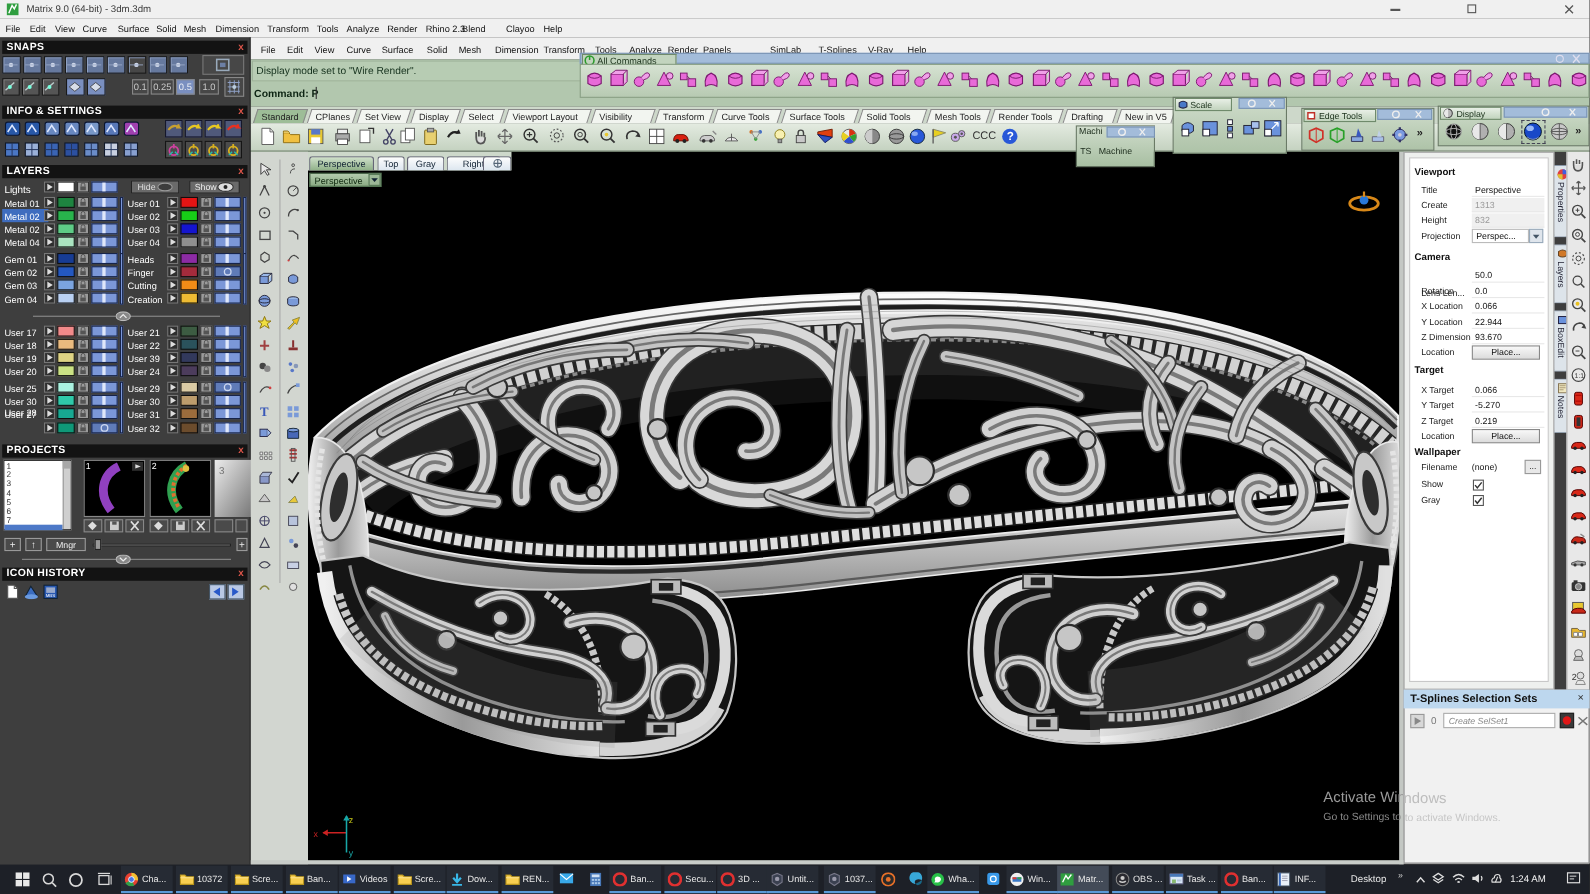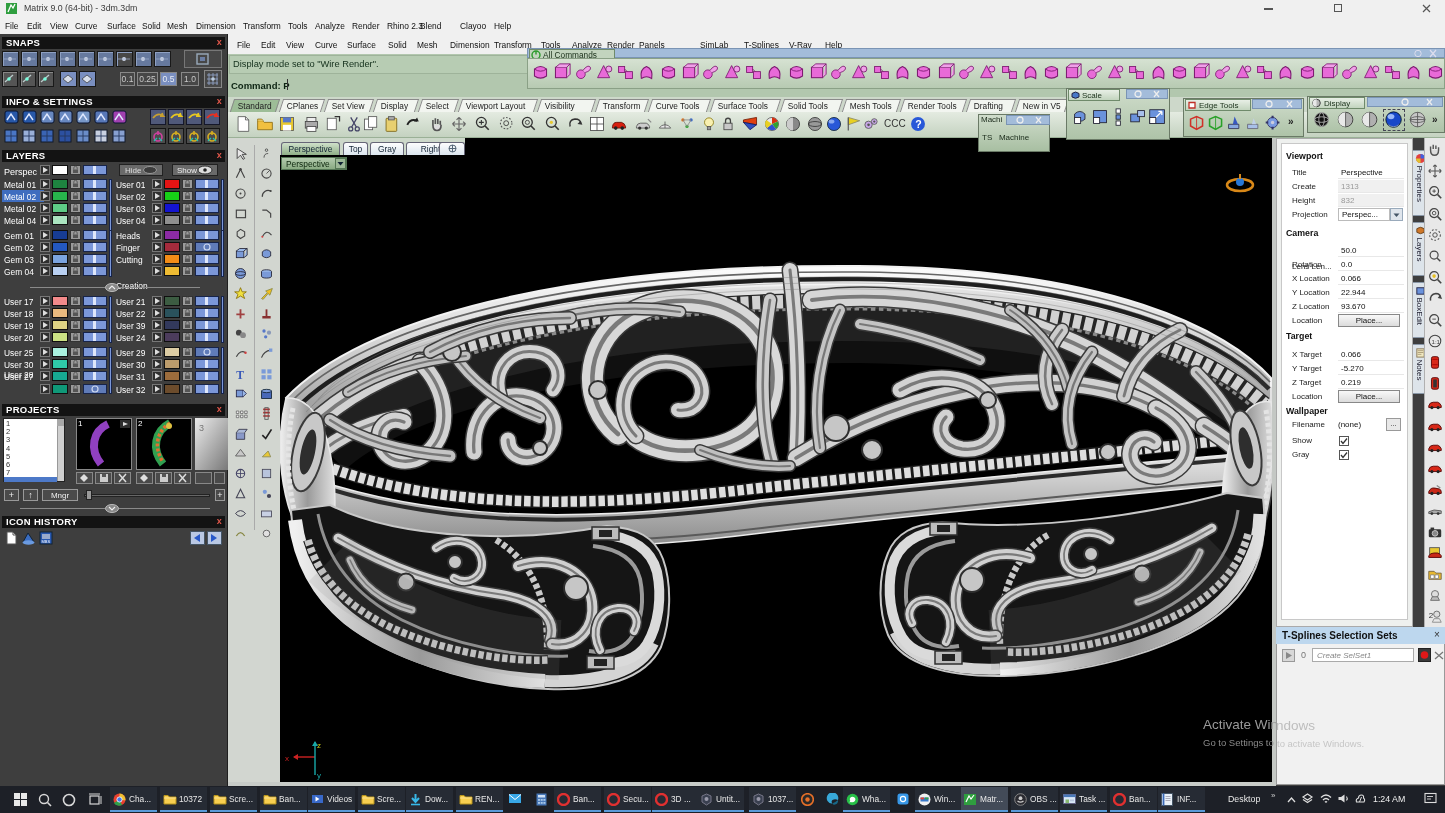--- a/index.html
+++ b/index.html
@@ -214,21 +214,21 @@
     <path d="M8 3 V7" stroke="#d8b020" stroke-width="1.6"></path>
     <path d="M4 13 L7 10 M12 13 L9 10" stroke="#20c0b0" stroke-width="1.2"></path>
   </svg>
 <div class="abs" style="left:204px;top:128px;width:16px;height:16px;background:#4c4c4c;border:1px solid #151515"></div>
 <svg class="abs" style="left:204px;top:128px" width="16" height="16">
     <circle cx="8" cy="9" r="4" fill="none" stroke="#d8b020" stroke-width="1.6"></circle>
     <path d="M8 3 V7" stroke="#d8b020" stroke-width="1.6"></path>
     <path d="M4 13 L7 10 M12 13 L9 10" stroke="#20c0b0" stroke-width="1.2"></path>
   </svg>
 <div class="hdr" style="left:2px;top:150px;width:223px;height:12px">LAYERS<span class="hx">x</span></div>
-<div class="lay-lab" style="left:4px;top:167px;font-size:9px">Perspec</div>
+<div class="lay-lab" style="left:4px;top:167px;font-size:9px">Lights</div>
 <div class="abs" style="left:40px;top:165px;width:10px;height:10px;background:#2e2e2e;border:1px solid #777"></div>
 <svg class="abs" style="left:40px;top:165px" width="10" height="10">
     <path d="M3 2 L8 5 L3 8 Z" fill="#ddd"></path>
   </svg>
 <div class="abs" style="left:52px;top:165px;width:16px;height:10px;background:#ffffff;border:1px solid #0f0f0f"></div>
 <div class="abs" style="left:70px;top:165px;width:11px;height:10px;background:#9a9a9a;border:1px solid #333"></div>
 <svg class="abs" style="left:70px;top:165px" width="11" height="10">
     <rect x="3" y="4.5" width="5" height="3.5" fill="#555"></rect>
     <path d="M3.8 4.5 V3 A1.7 1.7 0 0 1 7.2 3 V4.5" stroke="#555" fill="none" stroke-width="0.9"></path>
   </svg>
@@ -540,21 +540,21 @@
     <path d="M3 2 L8 5 L3 8 Z" fill="#ddd"></path>
   </svg>
 <div class="abs" style="left:164px;top:254px;width:16px;height:10px;background:#f28c17;border:1px solid #0f0f0f"></div>
 <div class="abs" style="left:182px;top:254px;width:11px;height:10px;background:#9a9a9a;border:1px solid #333"></div>
 <svg class="abs" style="left:182px;top:254px" width="11" height="10">
     <rect x="3" y="4.5" width="5" height="3.5" fill="#555"></rect>
     <path d="M3.8 4.5 V3 A1.7 1.7 0 0 1 7.2 3 V4.5" stroke="#555" fill="none" stroke-width="0.9"></path>
   </svg>
 <div class="abs" style="left:195px;top:254px;width:24px;height:10px;background:#7b97d8;border:1px solid #17244a"></div>
 <div class="abs" style="left:205px;top:255px;width:2.5px;height:8px;background:#dfe7fa"></div>
-<div class="lay-lab" style="left:116px;top:281px">Creation</div>
+<div class="lay-lab" style="left:116px;top:267px">Creation</div>
 <div class="abs" style="left:152px;top:266px;width:10px;height:10px;background:#2e2e2e;border:1px solid #777"></div>
 <svg class="abs" style="left:152px;top:266px" width="10" height="10">
     <path d="M3 2 L8 5 L3 8 Z" fill="#ddd"></path>
   </svg>
 <div class="abs" style="left:164px;top:266px;width:16px;height:10px;background:#eebb33;border:1px solid #0f0f0f"></div>
 <div class="abs" style="left:182px;top:266px;width:11px;height:10px;background:#9a9a9a;border:1px solid #333"></div>
 <svg class="abs" style="left:182px;top:266px" width="11" height="10">
     <rect x="3" y="4.5" width="5" height="3.5" fill="#555"></rect>
     <path d="M3.8 4.5 V3 A1.7 1.7 0 0 1 7.2 3 V4.5" stroke="#555" fill="none" stroke-width="0.9"></path>
   </svg>
@@ -1649,21 +1649,21 @@
   </svg>
 <div class="abs" style="left:1286px;top:228px;font-size:8.8px;font-weight:bold;color:#111">Camera</div>
 <div class="abs t8" style="left:1292px;top:262px;color:#222">Lens Len...</div>
 <div class="abs" style="left:1338px;top:244px;width:66px;height:13px;background:#fff;border-bottom:1px solid #e8e8e8;font-size:8px;color:#111;padding:1.5px 0 0 3px">50.0</div>
 <div class="abs t8" style="left:1292px;top:260px;color:#222">Rotation</div>
 <div class="abs" style="left:1338px;top:258px;width:66px;height:13px;background:#fff;border-bottom:1px solid #e8e8e8;font-size:8px;color:#111;padding:1.5px 0 0 3px">0.0</div>
 <div class="abs t8" style="left:1292px;top:274px;color:#222">X Location</div>
 <div class="abs" style="left:1338px;top:272px;width:66px;height:13px;background:#fff;border-bottom:1px solid #e8e8e8;font-size:8px;color:#111;padding:1.5px 0 0 3px">0.066</div>
 <div class="abs t8" style="left:1292px;top:288px;color:#222">Y Location</div>
 <div class="abs" style="left:1338px;top:286px;width:66px;height:13px;background:#fff;border-bottom:1px solid #e8e8e8;font-size:8px;color:#111;padding:1.5px 0 0 3px">22.944</div>
-<div class="abs t8" style="left:1292px;top:302px;color:#222">Z Location</div>
+<div class="abs t8" style="left:1292px;top:302px;color:#222">Z Dimension</div>
 <div class="abs" style="left:1338px;top:300px;width:66px;height:13px;background:#fff;border-bottom:1px solid #e8e8e8;font-size:8px;color:#111;padding:1.5px 0 0 3px">93.670</div>
 <div class="abs t8" style="left:1292px;top:316px;color:#222">Location</div>
 <div class="abs" style="left:1338px;top:314px;width:62px;height:13px;background:linear-gradient(#f8f8f8,#dcdcdc);border:1px solid #888;font-size:8px;color:#111;text-align:center;line-height:12px">Place...</div>
 <div class="abs" style="left:1286px;top:331px;font-size:8.8px;font-weight:bold;color:#111">Target</div>
 <div class="abs t8" style="left:1292px;top:350px;color:#222">X Target</div>
 <div class="abs" style="left:1338px;top:348px;width:66px;height:13px;background:#fff;border-bottom:1px solid #e8e8e8;font-size:8px;color:#111;padding:1.5px 0 0 3px">0.066</div>
 <div class="abs t8" style="left:1292px;top:364px;color:#222">Y Target</div>
 <div class="abs" style="left:1338px;top:362px;width:66px;height:13px;background:#fff;border-bottom:1px solid #e8e8e8;font-size:8px;color:#111;padding:1.5px 0 0 3px">-5.270</div>
 <div class="abs t8" style="left:1292px;top:378px;color:#222">Z Target</div>
 <div class="abs" style="left:1338px;top:376px;width:66px;height:13px;background:#fff;border-bottom:1px solid #e8e8e8;font-size:8px;color:#111;padding:1.5px 0 0 3px">0.219</div>

